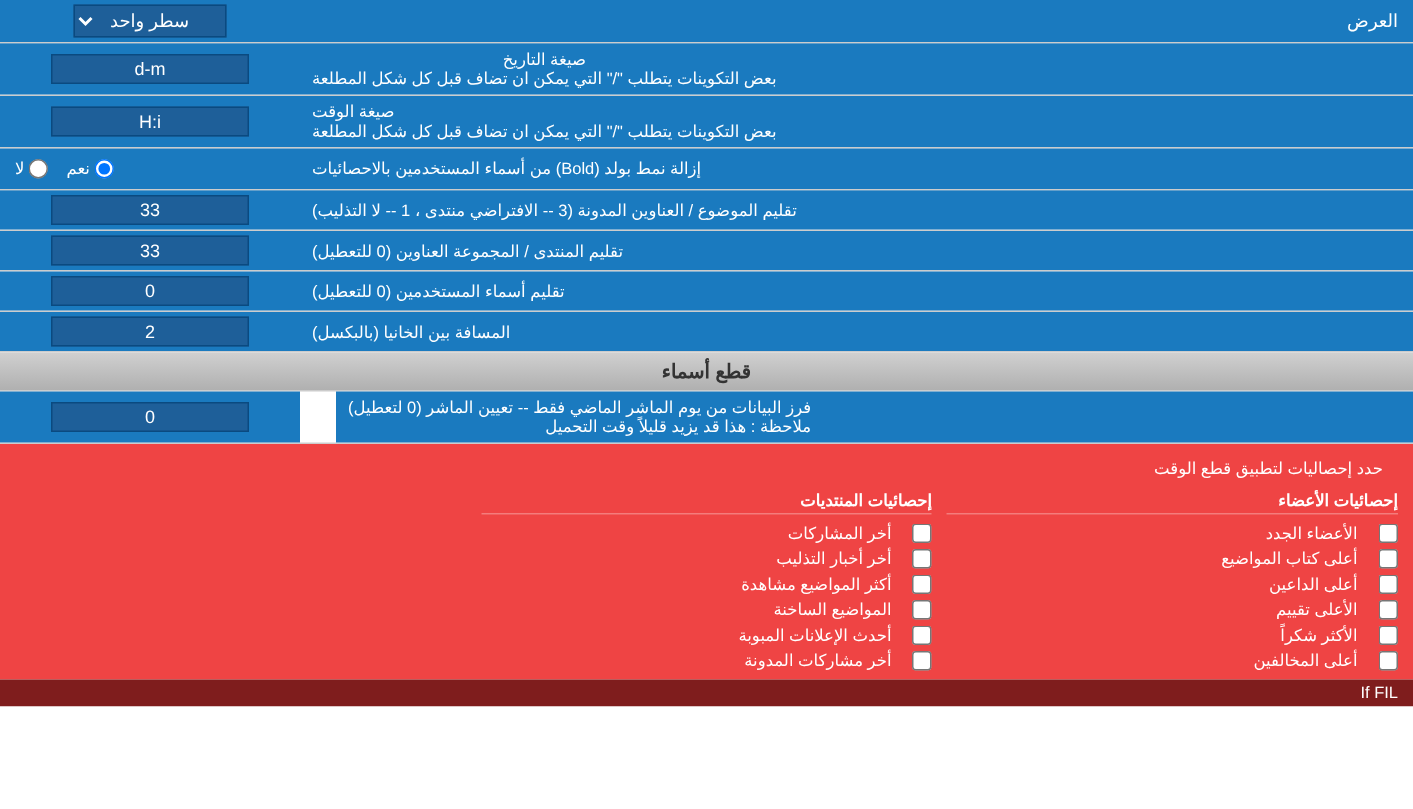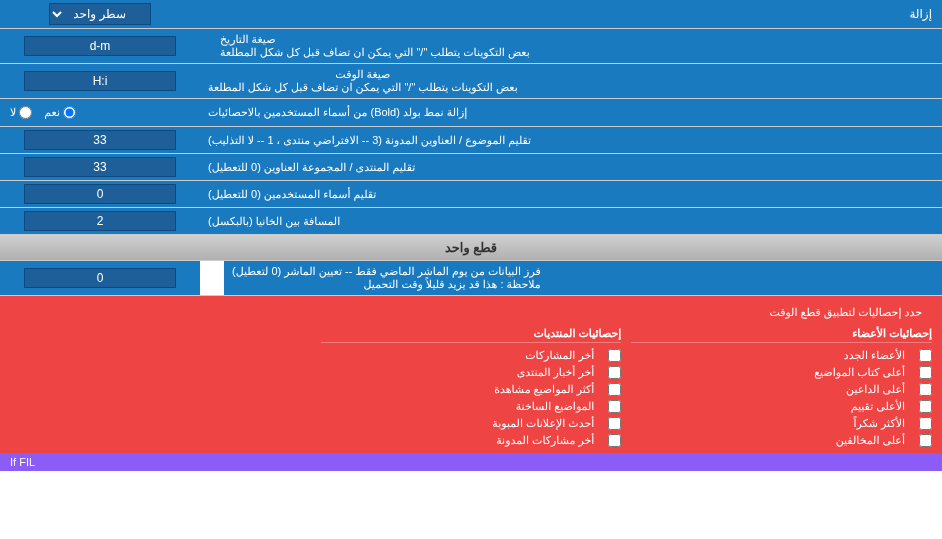--- a/index.html
+++ b/index.html
@@ -46,21 +46,21 @@
       padding: 3px 6px;
       min-width: 200px;
     }
 
     .row-input input[type="text"] {
       background: #1e5f99;
       border: 1px solid #0a4a80;
       color: #fff;
       padding: 2px 6px;
       font-size: 12px;
-      width: 152px;
+      width: 132px;
       text-align: center;
       direction: ltr;
     }
 
     
     .section-header {
       background: linear-gradient(to bottom, #d0d0d0, #b0b0b0);
       text-align: center;
       font-weight: bold;
       font-size: 13px;
@@ -178,56 +178,56 @@
       direction: rtl;
     }
 
     .checkbox-item input[type="checkbox"] {
       margin: 0;
       cursor: pointer;
     }
 
     
     .bottom-note {
-      background: #8b5cf6;
+      background: #7f1d1d;
       color: #fff;
       font-size: 11px;
       padding: 3px 10px;
-      text-align: left;
+      text-align: right;
     }
   </style>
 </head>
 <body>
 
 <div class="container">
 
   <div class="top-row">
-    <div class="top-row-label">إزالة</div>
+    <div class="top-row-label">العرض</div>
     <div class="top-row-select">
       <select>
         <option>سطر واحد</option>
         <option>سطرين</option>
         <option>ثلاثة أسطر</option>
       </select>
     </div>
   </div>
 
   <div class="row">
     <div class="row-label wide">
-      <span style="white-space: pre-line; text-align:left;margin-left:12px;">صيغة التاريخ
+      <span style="white-space: pre-line; text-align:center;">صيغة التاريخ
 بعض التكوينات يتطلب "/" التي يمكن ان تضاف قبل كل شكل المطلعة</span>
     </div>
     <div class="row-input">
       <input type="text" value="d-m" style="">
     </div>
   </div>
 
   <div class="row">
     <div class="row-label wide">
-      <span style="white-space: pre-line; text-align:center;">صيغة الوقت
+      <span style="white-space: pre-line; text-align:left;">صيغة الوقت
 بعض التكوينات يتطلب "/" التي يمكن ان تضاف قبل كل شكل المطلعة</span>
     </div>
     <div class="row-input">
       <input type="text" value="H:i" style="">
     </div>
   </div>
 
   <div class="radio-row">
     <div class="row-label">إزالة نمط بولد (Bold) من أسماء المستخدمين بالاحصائيات</div>
     <div class="radio-area">
@@ -263,21 +263,21 @@
     </div>
   </div>
 
   <div class="row">
     <div class="row-label">المسافة بين الخانيا (بالبكسل)</div>
     <div class="row-input">
       <input type="text" value="2" style="">
     </div>
   </div>
 
-  <div class="section-header">قطع واحد</div>
+  <div class="section-header">قطع أسماء</div>
 
   <div class="row">
     <div class="row-label wide" style="white-space: pre-line; text-align:right;margin-left:24px;">
       <span>فرز البيانات من يوم الماشر الماضي فقط -- تعيين الماشر (0 لتعطيل)
 ملاحظة : هذا قد يزيد قليلاً وقت التحميل</span>
     </div>
     <div class="row-input">
       <input type="text" value="0" style="">
     </div>
   </div>
@@ -315,21 +315,21 @@
       </div>
 
       <div class="checkbox-col">
         <div class="checkbox-col-header">إحصائيات المنتديات</div>
         <label class="checkbox-item">
           <input type="checkbox" style="">
           <span>أخر المشاركات</span>
         </label>
         <label class="checkbox-item">
           <input type="checkbox" style="">
-          <span>أخر أخبار المنتدى</span>
+          <span>أخر أخبار التذليب</span>
         </label>
         <label class="checkbox-item">
           <input type="checkbox" style="">
           <span>أكثر المواضيع مشاهدة</span>
         </label>
         <label class="checkbox-item">
           <input type="checkbox" style="">
           <span>المواضيع الساخنة</span>
         </label>
         <label class="checkbox-item">

